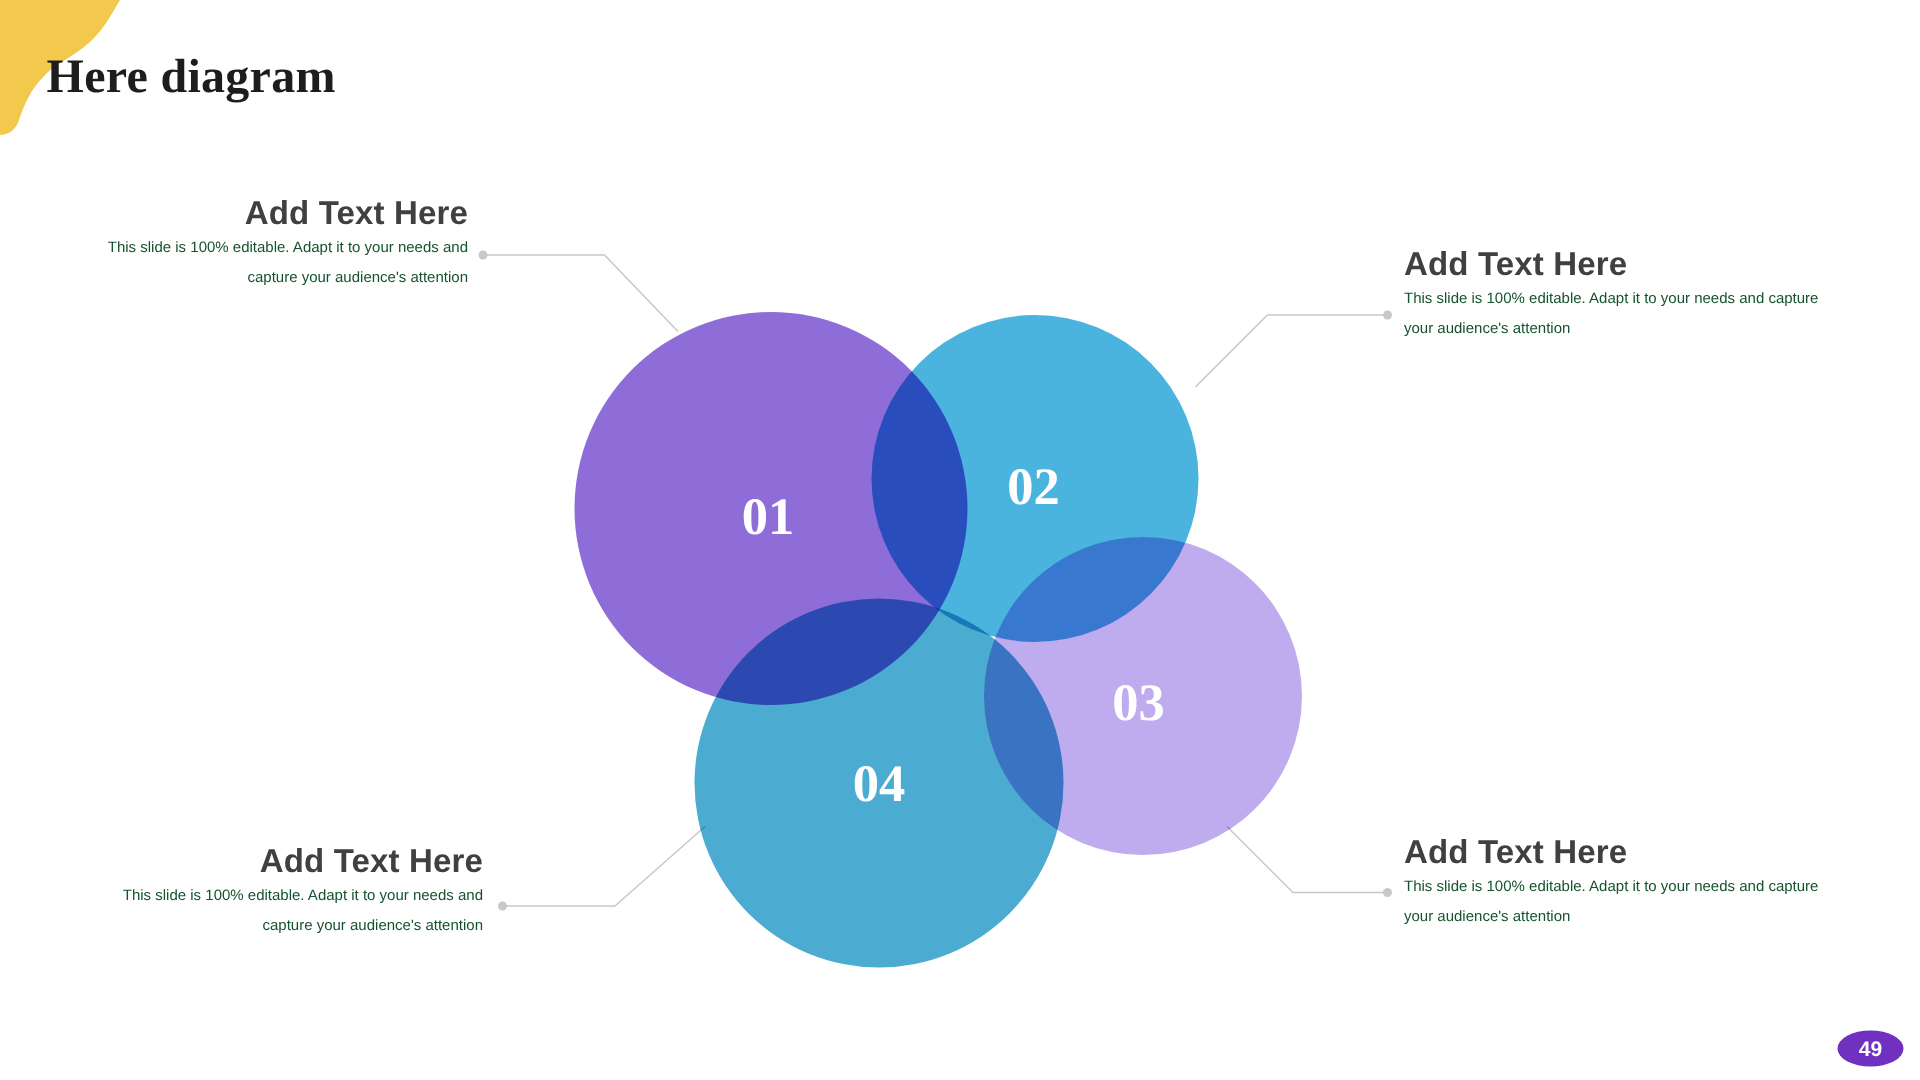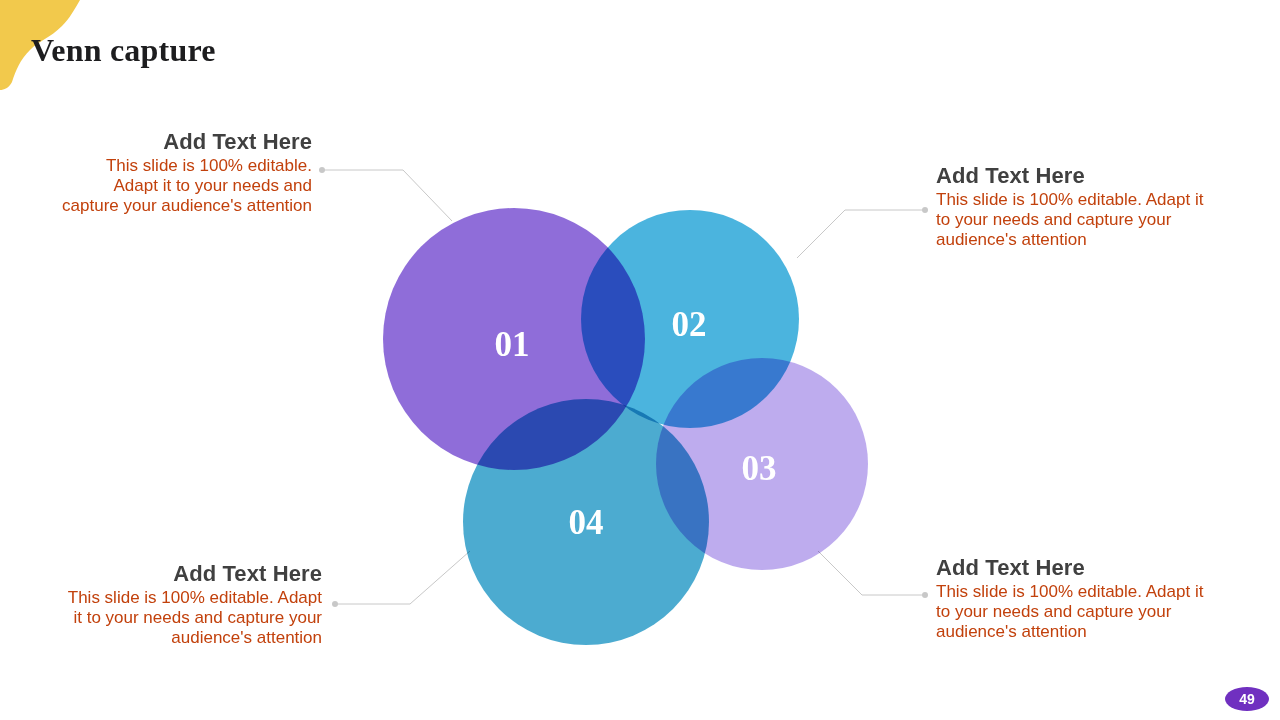--- a/index.html
+++ b/index.html
@@ -75,23 +75,23 @@
     font-family: "Liberation Sans", sans-serif;
     font-weight: bold;
     font-size: 22px;
     line-height: 22px;
     color: #404040;
     margin: 0 0 3px 0;
     letter-spacing: 0.1px;
   }
   .callout .body {
     font-family: "Liberation Sans", sans-serif;
-    font-size: 17px;
+    font-size: 10px;
     line-height: 20px;
-    color: #c2410c;
+    color: #14532d;
     margin: 0;
   }
   .callout.right-side { text-align: left; }
   .callout.left-side  { text-align: right; }
 
   #callout-tl { left: 60px;  top: 131px;  width: 252px; }
   #callout-tr { left: 936px; top: 165px;  width: 278px; }
   #callout-bl { left: 60px;  top: 563px;  width: 262px; }
   #callout-br { left: 936px; top: 557px;  width: 278px; }
 
@@ -115,21 +115,21 @@
 </style>
 </head>
 <body>
 
 <div class="slide">
 
   <svg class="blob" viewBox="0 0 90 90">
     <path d="M0,0 L80,0 C74,10 70,18 62,26 C50,38 40,40 30,50 C20,60 16,70 12,82 C9,88 4,90 0,90 Z" fill="#f2c94c"></path>
   </svg>
 
-  <div class="title">Venn capture</div>
+  <div class="title">Here diagram</div>
 
   <svg class="connectors" width="1280" height="720">
     <g stroke="#c8c8c8" stroke-width="1" fill="none">
       <polyline points="322,170 403,170 452,221"></polyline>
       <polyline points="925,210 845,210 797,258"></polyline>
       <polyline points="335,604 410,604 470,551"></polyline>
       <polyline points="925,595 862,595 818,551"></polyline>
     </g>
     <g fill="#c8c8c8">
       <circle cx="322" cy="170" r="3"></circle>

